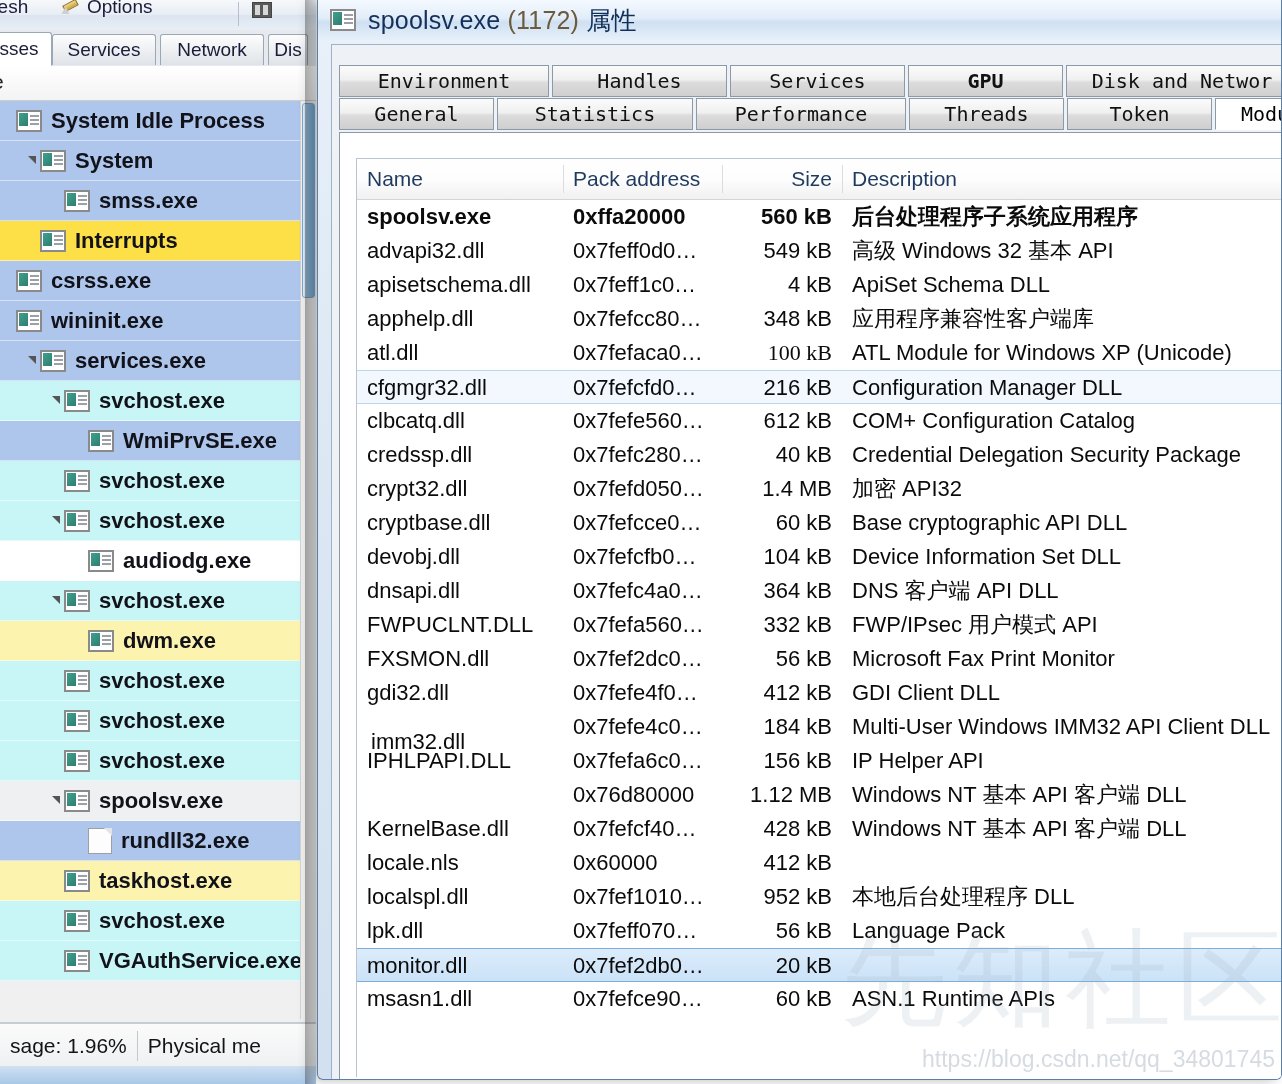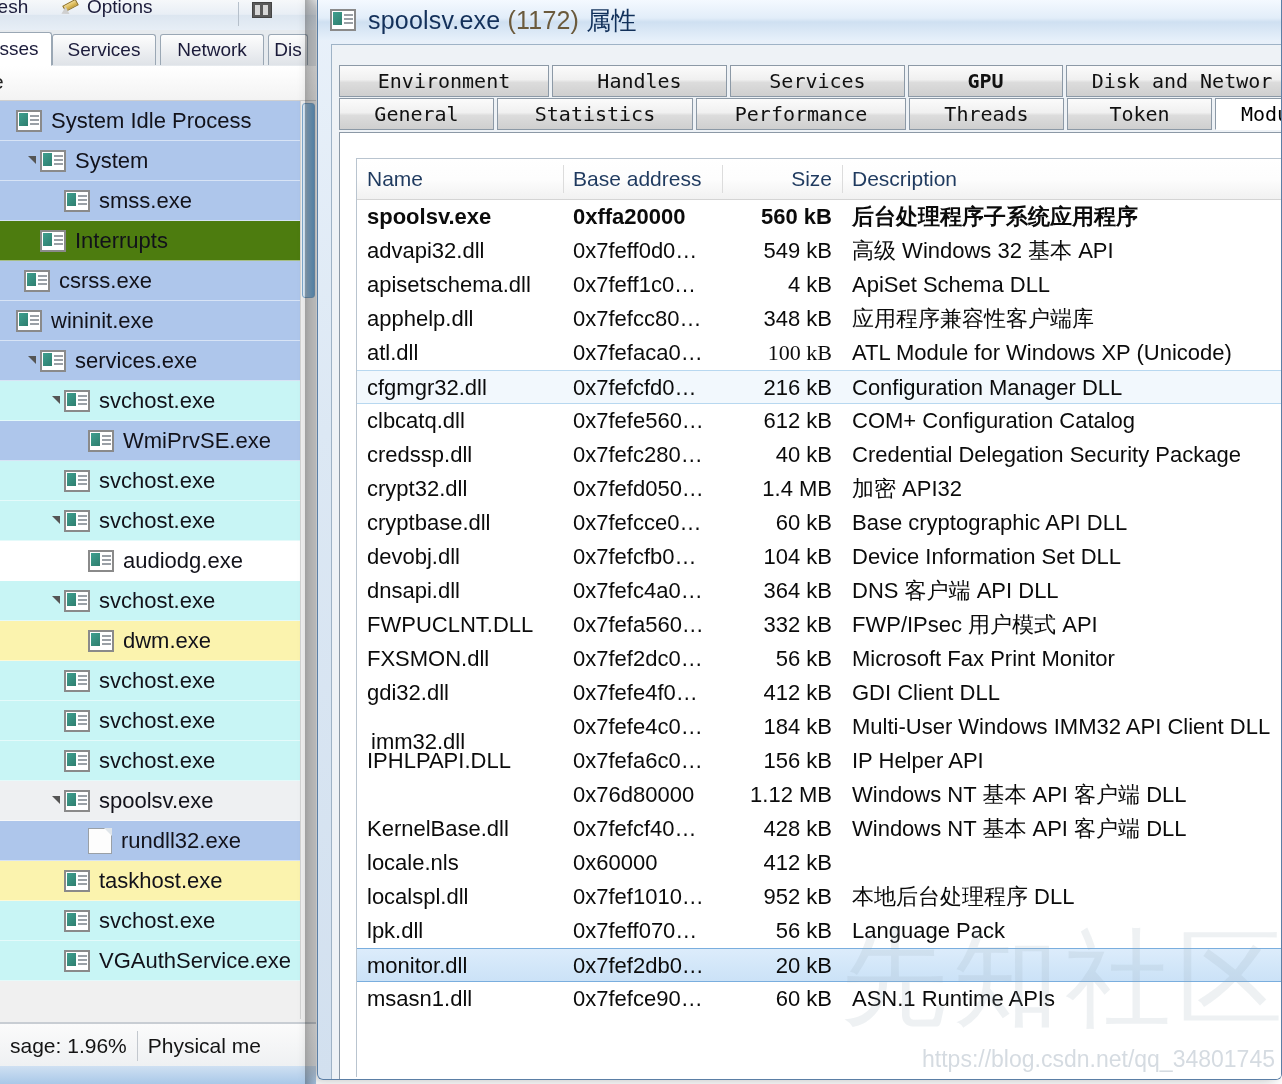--- a/index.html
+++ b/index.html
@@ -31,21 +31,21 @@
   .ph-tab{position:absolute;top:4px;height:31px;box-sizing:border-box;
     background:linear-gradient(to bottom,#fdfdfd,#dfe3e8);
     border:1px solid #9aa7b4;border-bottom:none;border-radius:3px 3px 0 0;
     display:flex;align-items:center;justify-content:center;font-size:19px;color:#1b1b3a;white-space:nowrap;}
   .ph-tab.active{background:#ffffff;border-bottom:1px solid #ffffff;top:2px;height:34px;z-index:3;}
 
   .ph-colhdr{position:absolute;left:0;top:66px;width:316px;height:34px;
     background:linear-gradient(to bottom,#ffffff,#f3f3f3);border-bottom:1px solid #cfcfcf;}
   .ph-colhdr span{position:absolute;left:-8px;top:4px;font-size:21px;color:#222;}
 
-  .ph-list{position:absolute;left:0;top:101px;width:310px;height:918px;overflow:hidden;}
+  .ph-list{position:absolute;left:0;top:101px;width:310px;height:918px;overflow:hidden;font-weight:bold;}
   .ph-row{position:relative;height:40px;display:flex;align-items:center;box-sizing:border-box;
     border-bottom:1px solid rgba(255,255,255,.5);font-size:22px;color:#12121a;white-space:nowrap;}
   .ph-row .expander{width:0;height:0;border-top:8px solid #555;border-left:8px solid transparent;
     margin-right:4px;flex:none;transform:translateY(-1px);}
   .ph-row .expander.blank{border:none;width:8px;height:8px;}
 
   .exe-icon{width:26px;height:22px;flex:none;margin-right:9px;background:#fff;border:2px solid #8a8a8a;box-sizing:border-box;position:relative;}
   .exe-icon::before{content:"";position:absolute;left:1px;top:1px;width:9px;height:13px;
     background:linear-gradient(135deg,#3f9f8f,#2f7f6f);}
   .exe-icon::after{content:"";position:absolute;left:12px;top:3px;width:9px;height:2px;
@@ -175,26 +175,26 @@
       <div class="ph-row" style="background: rgb(174, 198, 235); padding-left: 28px;">
         <span class="expander"></span>
         <span class="exe-icon"></span>
         <span>System</span>
       </div>
       <div class="ph-row" style="background: rgb(174, 198, 235); padding-left: 52px;">
         <span class="expander blank"></span>
         <span class="exe-icon"></span>
         <span>smss.exe</span>
       </div>
-      <div class="ph-row" style="background: #4d7c0f; padding-left: 28px;">
+      <div class="ph-row" style="background: #fde047; padding-left: 28px;">
         <span class="expander blank"></span>
         <span class="exe-icon"></span>
         <span>Interrupts</span>
       </div>
-      <div class="ph-row" style="background: rgb(174, 198, 235); padding-left: 12px;">
+      <div class="ph-row" style="background: rgb(174, 198, 235); padding-left: 4px;">
         <span class="expander blank"></span>
         <span class="exe-icon"></span>
         <span>csrss.exe</span>
       </div>
       <div class="ph-row" style="background: rgb(174, 198, 235); padding-left: 4px;">
         <span class="expander blank"></span>
         <span class="exe-icon"></span>
         <span>wininit.exe</span>
       </div>
       <div class="ph-row" style="background: rgb(174, 198, 235); padding-left: 28px;">
@@ -347,21 +347,21 @@
     </div>
 
     <div class="content-panel">
       <div class="lv">
         <div class="lv-head">
             <div class="hc" style="left: 0px; width: 206px;">
               <span>Name</span>
             </div>
             <div class="sep" style="left: 206px;"></div>
             <div class="hc" style="left: 206px; width: 159px;">
-              <span>Base address</span>
+              <span>Pack address</span>
             </div>
             <div class="sep" style="left: 365px;"></div>
             <div class="hc num" style="left: 365px; width: 120px;">
               <span>Size</span>
             </div>
             <div class="sep" style="left: 485px;"></div>
             <div class="hc" style="left: 485px; width: 444px;">
               <span>Description</span>
             </div>
           </div>

